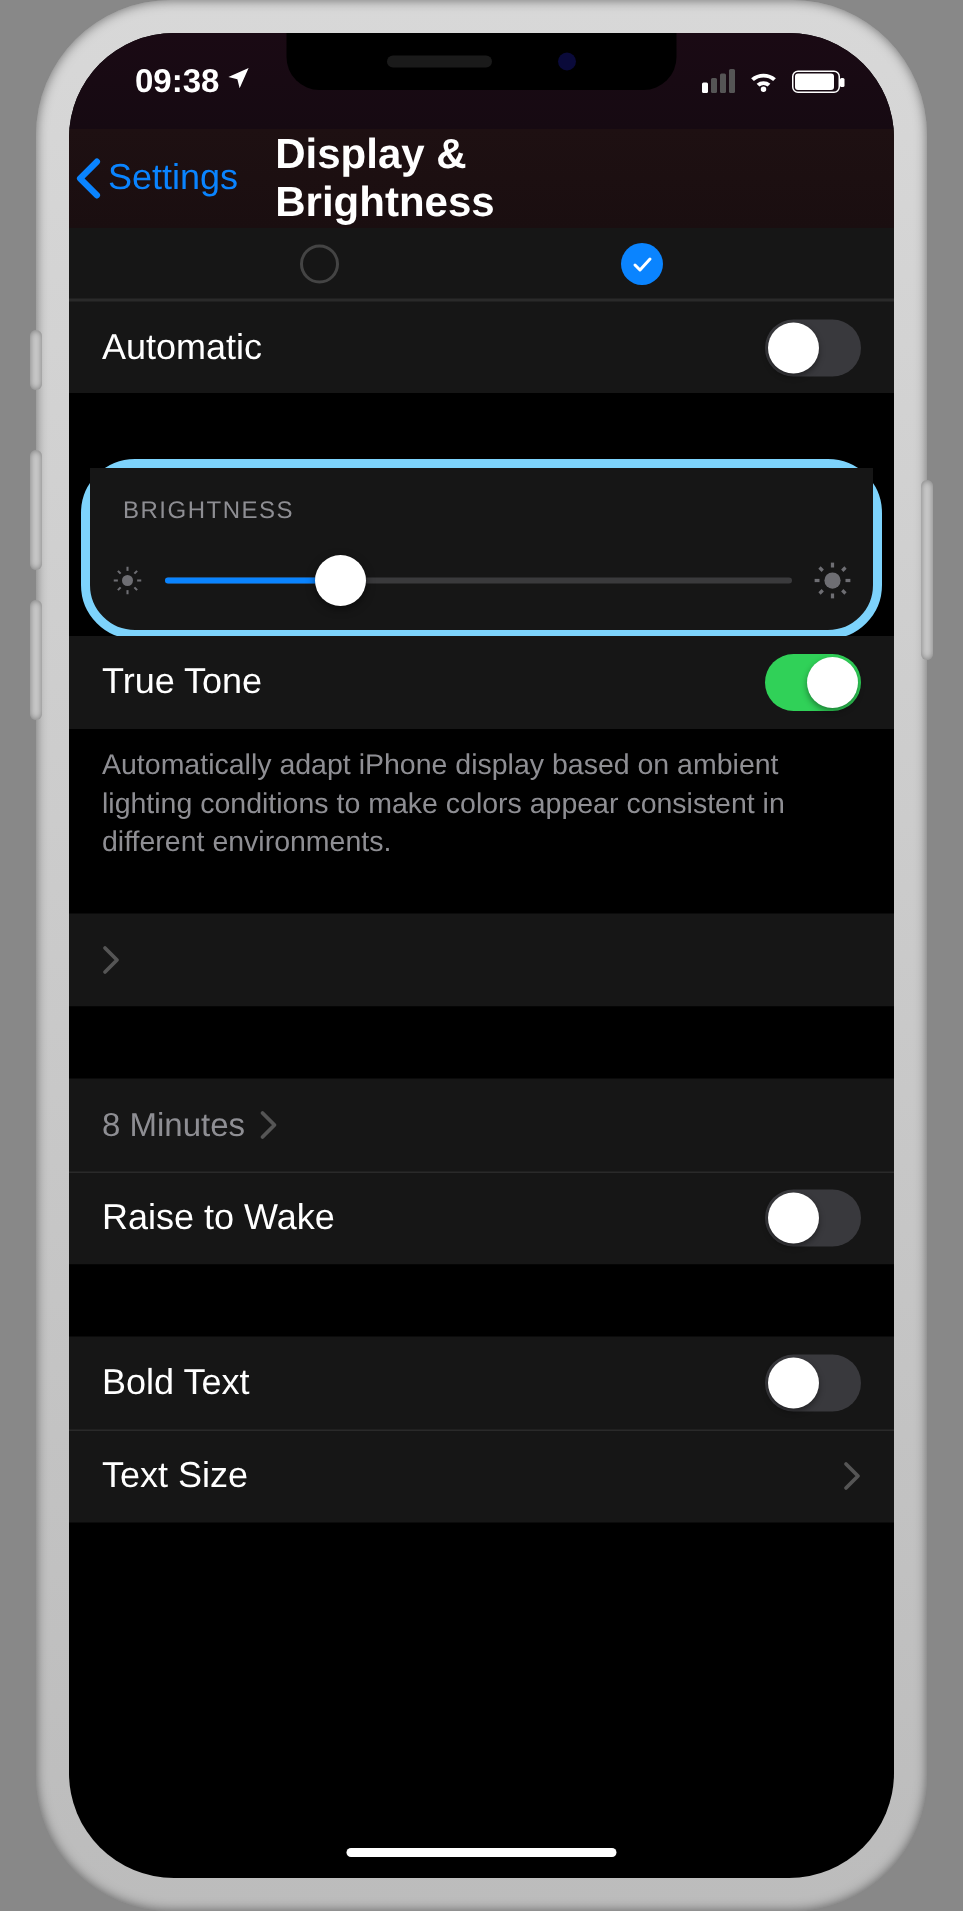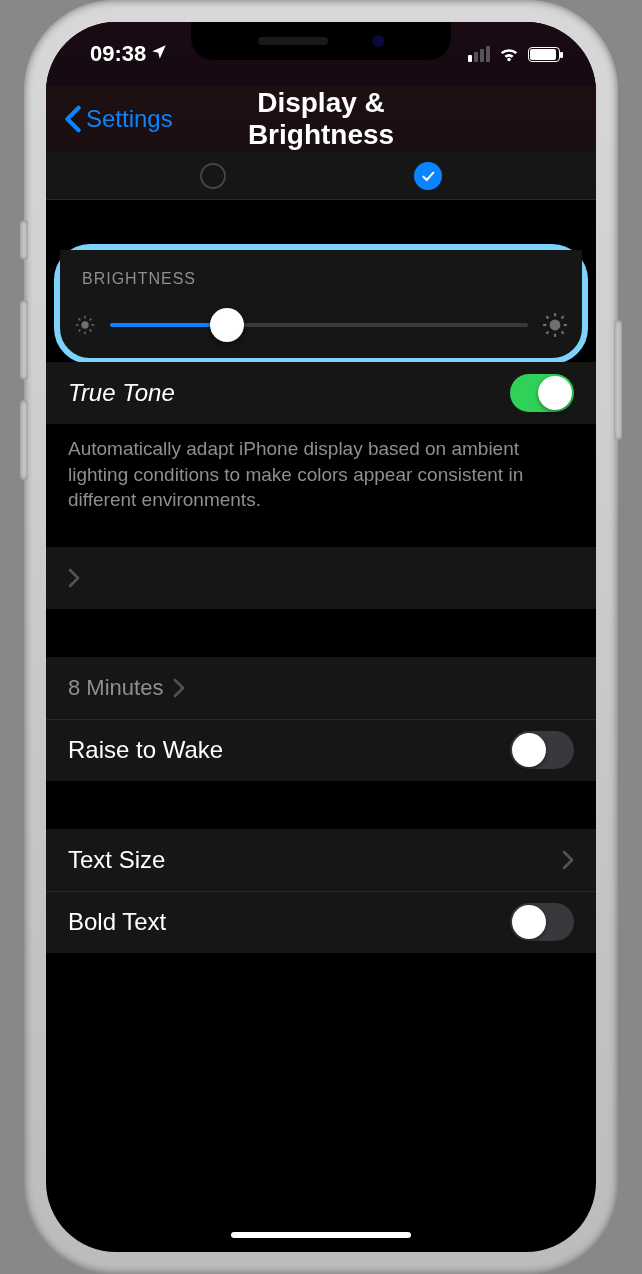--- a/index.html
+++ b/index.html
@@ -79,24 +79,23 @@
   .signal-bars span:nth-child(4){height:16px;}
   .wifi-ic svg { width:22px; height:22px; display:block;}
   .battery { width:32px; height:15px; border:1.5px solid #fff; border-radius:4px; position:relative;}
   .battery::after{content:""; position:absolute; right:-4px; top:4px; width:3px; height:6px; background:#fff; border-radius:1px;}
   .battery-fill{ position:absolute; left:1px; top:1px; bottom:1px; width:26px; background:#fff; border-radius:2px;}
 
   .nav-bar {
     height: 66px;
     display:flex;
     align-items:center;
-    padding: 0 18px;
+    padding: 0 4px;
     background: linear-gradient(#1e1012, #1a0e10);
     position:relative;
-    text-align:center;
   }
   .back-link {
     display:flex;
     align-items:center;
     color:#0a84ff;
     font-size: 24px;
   }
   .back-link svg { width:18px; height:28px; margin-right:4px;}
   .nav-title {
     position:absolute;
@@ -240,20 +239,26 @@
     <div class="content">
 
       <div class="group">
         <div class="appearance-row">
           <div class="radio-empty"></div>
           <div class="radio-check">
             <svg viewBox="0 0 24 24" fill="none" stroke="#fff" stroke-width="3" stroke-linecap="round" stroke-linejoin="round">
                 <polyline points="5,13 10,18 20,7"></polyline>
               </svg>
           </div>
+        </div>
+        <div class="row">
+          <div class="row-label">Automatic</div>
+          <div class="toggle off">
+              <div class="knob"></div>
+            </div>
         </div>
       </div>
 
       <div class="gap"></div>
 
       <div class="brightness-highlight">
         <div class="section-header">BRIGHTNESS</div>
         <div class="slider-row">
           <div class="b-icon">
             <svg viewBox="0 0 24 24" fill="#6e6e73">
@@ -285,21 +290,21 @@
                   <line x1="4" y1="4" x2="6" y2="6"></line>
                   <line x1="18" y1="18" x2="20" y2="20"></line>
                   <line x1="4" y1="20" x2="6" y2="18"></line>
                   <line x1="18" y1="6" x2="20" y2="4"></line>
                 </g>
               </svg>
           </div>
         </div>
       </div>
 
-      <div class="group" style="margin-top:-2px;font-style:italic;">
+      <div class="group" style="margin-top:-2px;">
         <div class="row">
           <div class="row-label">True Tone</div>
           <div class="toggle on">
               <div class="knob"></div>
             </div>
         </div>
       </div>
       <div class="footer-text">Automatically adapt iPhone display based on ambient lighting conditions to make colors appear consistent in different environments.</div>
 
       <div style="height:12px"></div>
@@ -330,32 +335,32 @@
           <div class="toggle off">
               <div class="knob"></div>
             </div>
         </div>
       </div>
 
       <div class="gap-lg"></div>
 
       <div class="group">
         <div class="row">
+          <div class="row-label">Bold Text</div>
+          <div class="toggle off">
+              <div class="knob"></div>
+            </div>
+        </div>
+        <div class="row">
           <div class="row-label">Text Size</div>
           <div class="chev">
             <svg viewBox="0 0 12 20" fill="none" stroke="#555" stroke-width="2.5" stroke-linecap="round" stroke-linejoin="round">
                 <polyline points="2,2 10,10 2,18"></polyline>
               </svg>
           </div>
         </div>
-        <div class="row">
-          <div class="row-label">Bold Text</div>
-          <div class="toggle off">
-              <div class="knob"></div>
-            </div>
-        </div>
       </div>
 
     </div>
 
     <div class="home-indicator"></div>
   </div>
 </div>
 
 </body></html>

